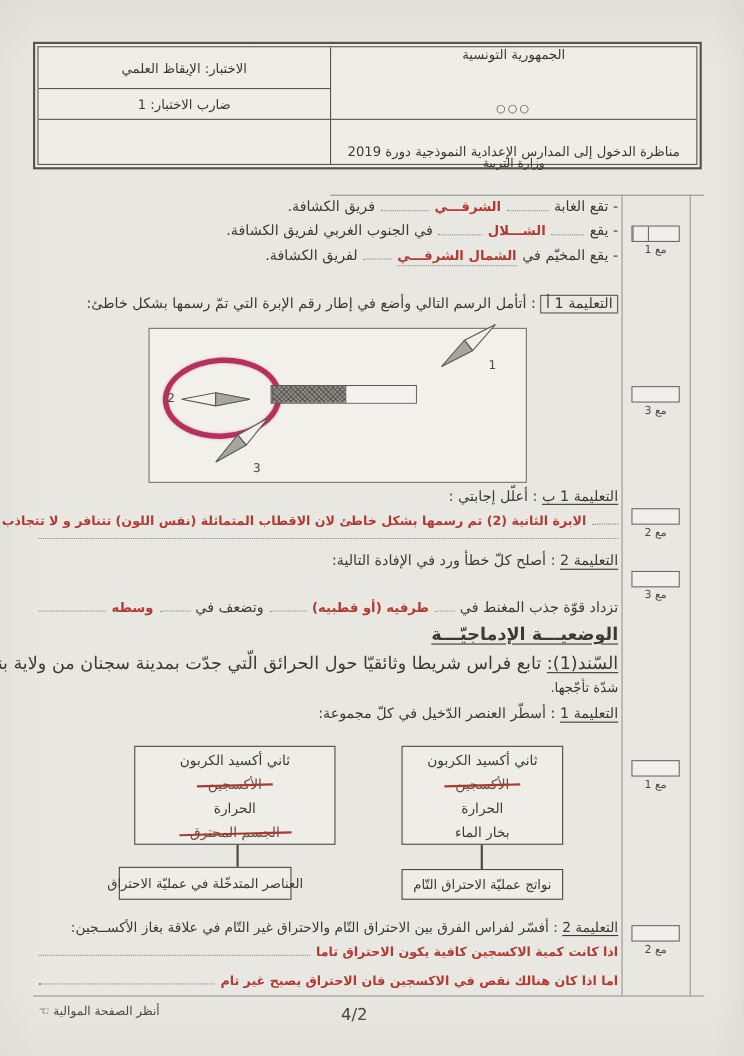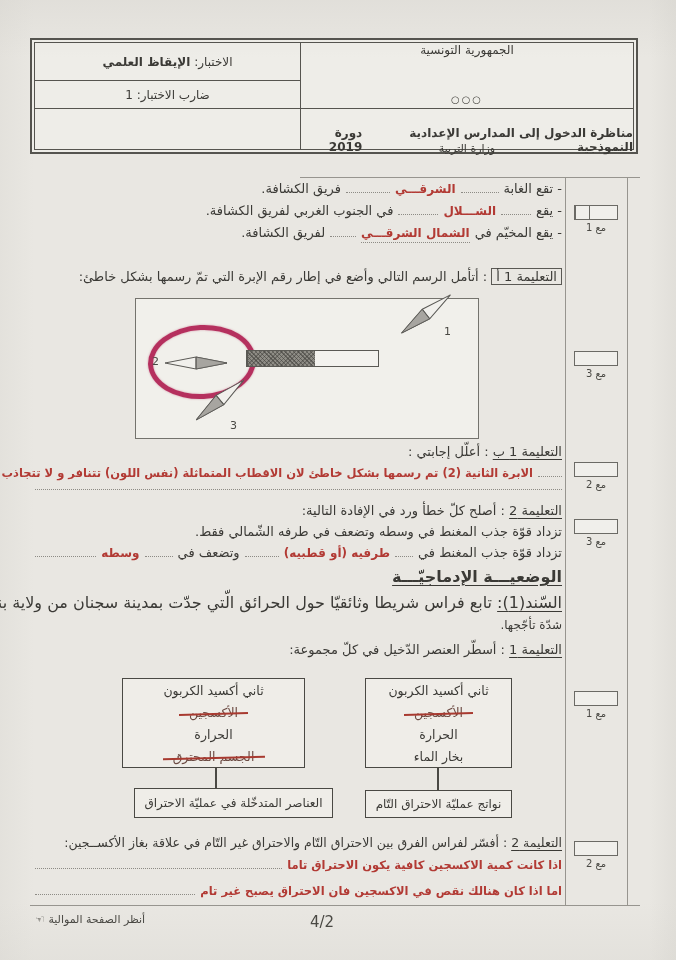--- a/index.html
+++ b/index.html
@@ -18,21 +18,21 @@
   
   .htable{position:absolute;left:30px;top:38px;width:608px;height:116px;border:2px solid #55544f;padding:2px;box-sizing:border-box;background:rgba(244,243,239,.45);}
   .htable-inner{border:1px solid #55544f;width:100%;height:100%;box-sizing:border-box;display:flex;direction:rtl;}
   .hcell-r{width:333px;border-left:1px solid #55544f;display:flex;flex-direction:column;box-sizing:border-box;}
   .hcell-l{flex:1;display:flex;flex-direction:column;box-sizing:border-box;}
   .hr-top{height:66px;border-bottom:1px solid #55544f;display:flex;flex-direction:column;justify-content:space-evenly;align-items:center;box-sizing:border-box;gap:37px;}
   .hr-bot{flex:1;display:flex;flex-direction:row;justify-content:center;align-items:center;gap:4px;}
   .hl-row1{height:38px;border-bottom:1px solid #55544f;display:flex;align-items:center;justify-content:center;box-sizing:border-box;}
   .hl-row2{height:28px;border-bottom:1px solid #55544f;display:flex;align-items:center;justify-content:center;box-sizing:border-box;}
   .hl-row3{flex:1;display:flex;align-items:center;justify-content:center;}
-  .t12{font-size:12px;} .t11{font-size:11px;} .bold{font-weight:bold;margin-top:17px;}
+  .t12{font-size:12px;} .t11{font-size:11px;} .bold{font-weight:normal;margin-top:17px;}
   .circles{font-size:10px;letter-spacing:2px;font-weight:bold;color:#4a4944;}
 
   
   .ln{position:absolute;left:35px;width:527px;direction:rtl;text-align:right;font-size:13px;line-height:17px;white-space:nowrap;}
   .fx{display:flex;align-items:baseline;gap:5px;}
   .dots{border-bottom:1px dotted #8d8b85;height:11px;flex:0 0 auto;}
   .dgrow{border-bottom:1px dotted #8d8b85;height:11px;flex:1 1 auto;}
   .red{color:#b23a34;font-weight:bold;font-size:12px;}
   .lblu{text-decoration:underline;text-underline-offset:3px;}
   .lbox{border:1px solid #5a5954;padding:0 4px;}
@@ -169,21 +169,20 @@
     <span class="dots" style="width:24px;"></span>
     <span class="red" style="font-size:11.5px;">الابرة الثانية (2) تم رسمها بشكل خاطئ لان الاقطاب المتماثلة (نفس اللون) تتنافر و لا تتجاذب</span>
     <span class="dgrow"></span>
   </div>
   <div class="abs" style="left:35px;top:489px;width:527px;border-bottom:1px dotted #8d8b85;"></div>
 
   <div class="ln" style="top:502px;">
     <span class="lblu">التعليمة 2</span>
     <span>: أصلح كلّ خطأ ورد في الإفادة التالية:</span>
   </div>
-  <div class="ln" style="top:523px;">تزداد قوّة جذب المغنط في وسطه وتضعف في طرفه الشّمالي فقط.</div>
   <div class="ln fx" style="top:544px;">
     <span>تزداد قوّة جذب المغنط في</span>
     <span class="dots" style="width:18px;"></span>
     <span class="red">طرفيه (أو قطبيه)</span>
     <span class="dots" style="width:34px;"></span>
     <span>وتضعف في</span>
     <span class="dots" style="width:28px;"></span>
     <span class="red">وسطه</span>
     <span class="dgrow"></span>
   </div>
@@ -210,21 +209,21 @@
   <div class="conn" style="left:437px;top:768px;height:22px;"></div>
   <div class="rbox" style="left:365px;top:790px;width:147px;height:28px;">نواتج عمليّة الاحتراق التّام</div>
 
   <div class="fbox" style="left:122px;top:678px;width:183px;height:90px;padding-top:1px;">
     <div class="fitem">ثاني أكسيد الكربون</div>
     <div class="fitem"><span class="struck">الأكسجين</span></div>
     <div class="fitem">الحرارة</div>
     <div class="fitem"><span class="struck">الجسم المحترق</span></div>
   </div>
   <div class="conn" style="left:215px;top:768px;height:20px;"></div>
-  <div class="rbox" style="left:134px;top:788px;width:199px;height:30px;">العناصر المتدخّلة في عمليّة الاحتراق</div>
+  <div class="rbox" style="left:108px;top:788px;width:157px;height:30px;">العناصر المتدخّلة في عمليّة الاحتراق</div>
 
   <div class="ln" style="top:834px;font-size:12.5px;">
     <span class="lblu">التعليمة 2</span>
     <span>: أفسّر لفراس الفرق بين الاحتراق التّام والاحتراق غير التّام في علاقة بغاز الأكســجين:</span>
   </div>
   <div class="ln fx" style="top:883px;">
     <span class="red" style="font-size:11.5px;">اما اذا كان هنالك نقص في الاكسجين فان الاحتراق يصبح غير تام</span>
     <span class="dgrow"></span>
   </div>
   <div class="ln fx" style="top:857px;">

